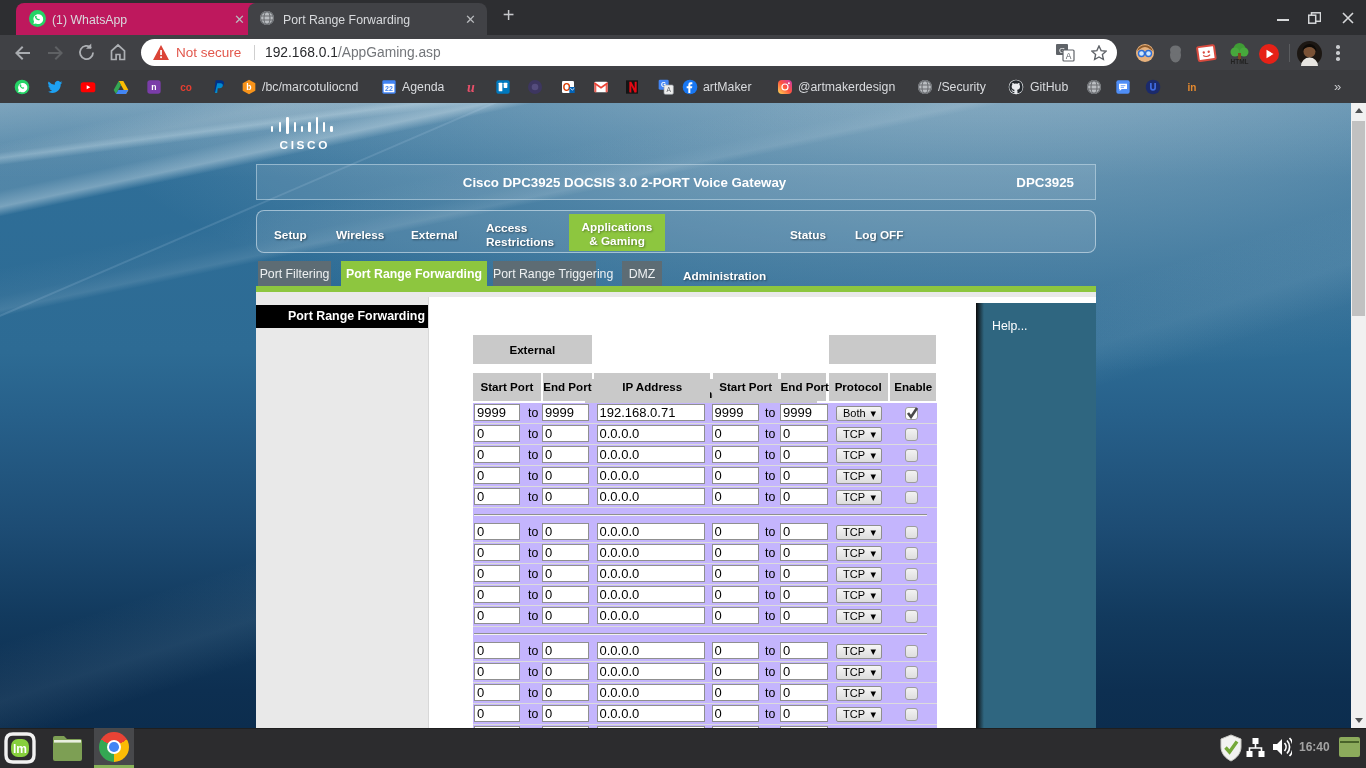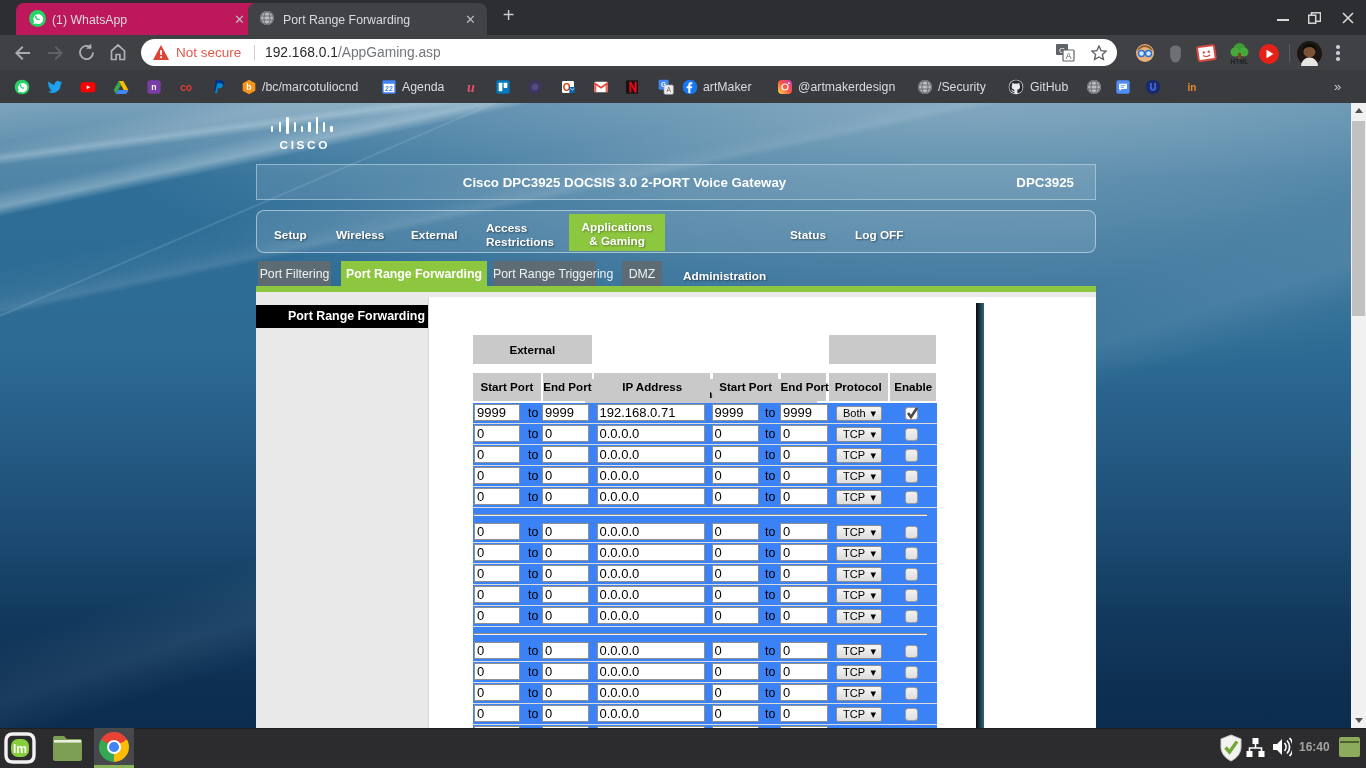--- a/index.html
+++ b/index.html
@@ -382,36 +382,39 @@
 </div>
 <div class="stab" style="left:258px;width:73px;">Port Filtering</div>
 <div class="stab" style="left:341px;width:146px;background:#8dc63f;color:#fff;font-weight:bold;">Port Range Forwarding</div>
 <div class="stab" style="left:493px;width:103px;">Port Range Triggering</div>
 <div class="stab" style="left:622px;width:40px;">DMZ</div>
 <div id="greenbar"></div>
 <div id="sidebar"></div>
 <div id="whitep"></div>
 <div id="blackbar">Port Range Forwarding</div>
 <div id="helpshadow"></div>
+<div id="helppanel">
+      <span>Help...</span>
+    </div>
 <div id="ptable">
 <div class="hrow" style="height:36px;margin-bottom:2px;">
 <div class="hcell" style="left:0;width:118.6px;height:29px;line-height:29px;">External</div>
 <div class="hcell" style="left:112px;width:232.3px;height:29px;line-height:29px;margin-top:44px;">Internal</div>
 <div class="hcell" style="left:355.6px;width:107.6px;height:29px;"></div>
 </div>
 <div class="hrow" style="height:28px;margin-bottom:2px;">
 <div class="hcell" style="left:0px;width:67.8px;height:28px;line-height:28px;">Start Port</div>
 <div class="hcell" style="left:70.2px;width:48.4px;height:28px;line-height:28px;">End Port</div>
 <div class="hcell" style="left:121.1px;width:116.4px;height:28px;line-height:28px;">IP Address</div>
 <div class="hcell" style="left:239.9px;width:65.4px;height:28px;line-height:28px;">Start Port</div>
 <div class="hcell" style="left:307.6px;width:45.8px;height:28px;line-height:28px;">End Port</div>
 <div class="hcell" style="left:355.6px;width:59.1px;height:28px;line-height:28px;">Protocol</div>
 <div class="hcell" style="left:417.2px;width:46px;height:28px;line-height:28px;">Enable</div>
 </div>
-<div style="position:relative;background:#3b82f6;">
+<div style="position:relative;background:#c4b5fd;">
 <div class="drow">
           <input class="pin" style="left: 1px; width: 46px;" value="9999">
           <span class="to" style="left:55px;">to</span>
           <input class="pin" style="left: 69px; width: 47px;" value="9999">
           <input class="pin" style="left: 123.5px; width: 108px;" value="192.168.0.71">
           <input class="pin" style="left: 238.5px; width: 47.5px;" value="9999">
           <span class="to" style="left:292px;">to</span>
           <input class="pin" style="left: 307px; width: 47.5px;" value="9999">
           <div class="sel">Both</div>
           <div class="cb" style="background:#fdfdfd;">

